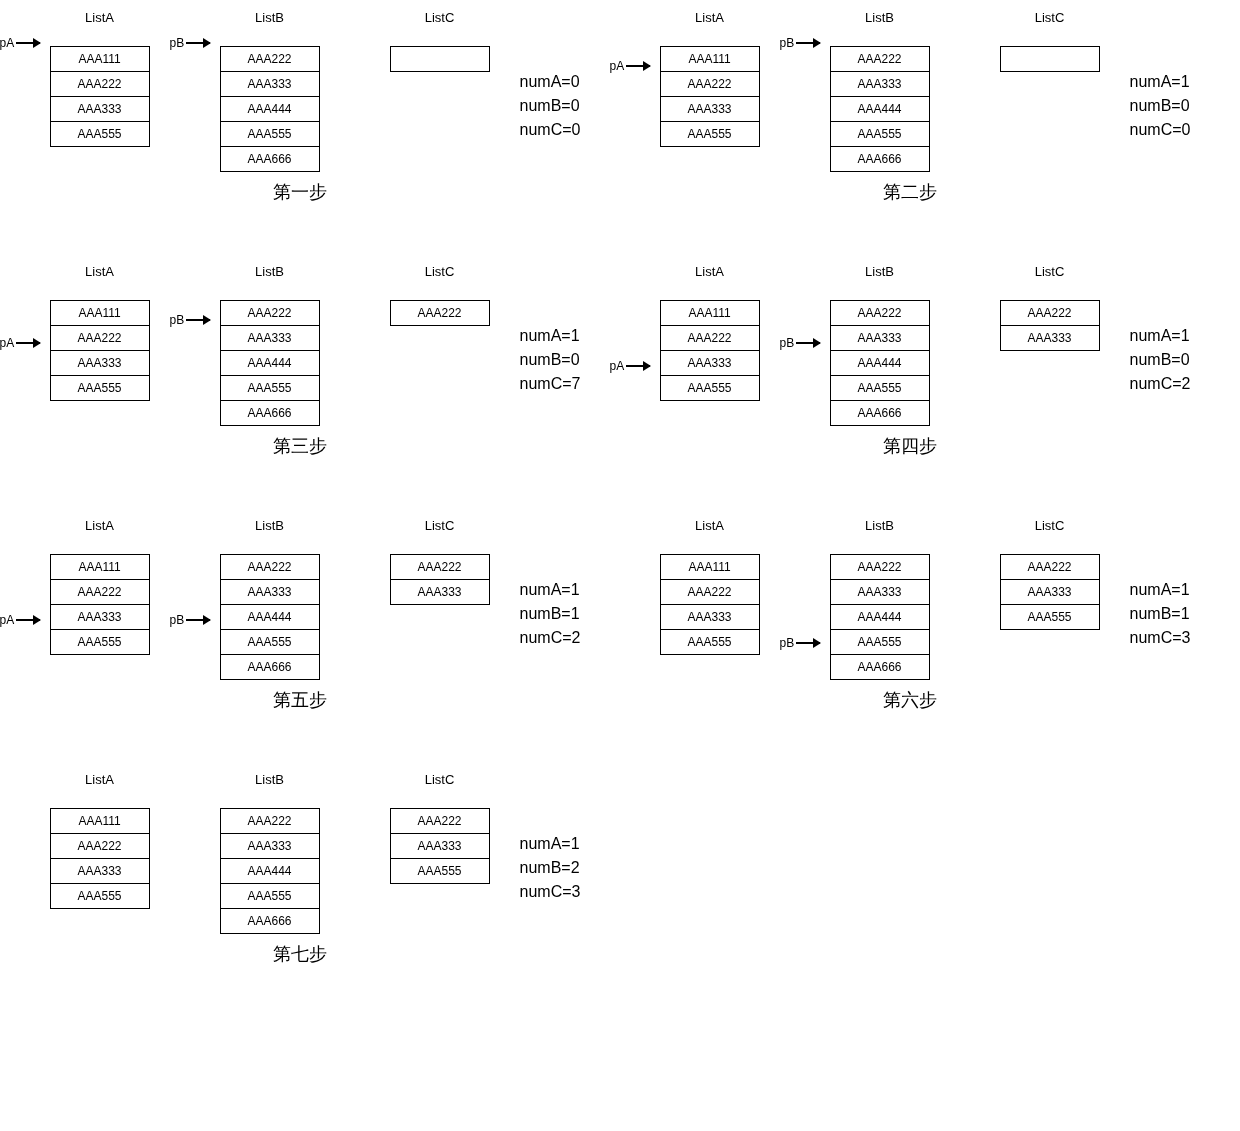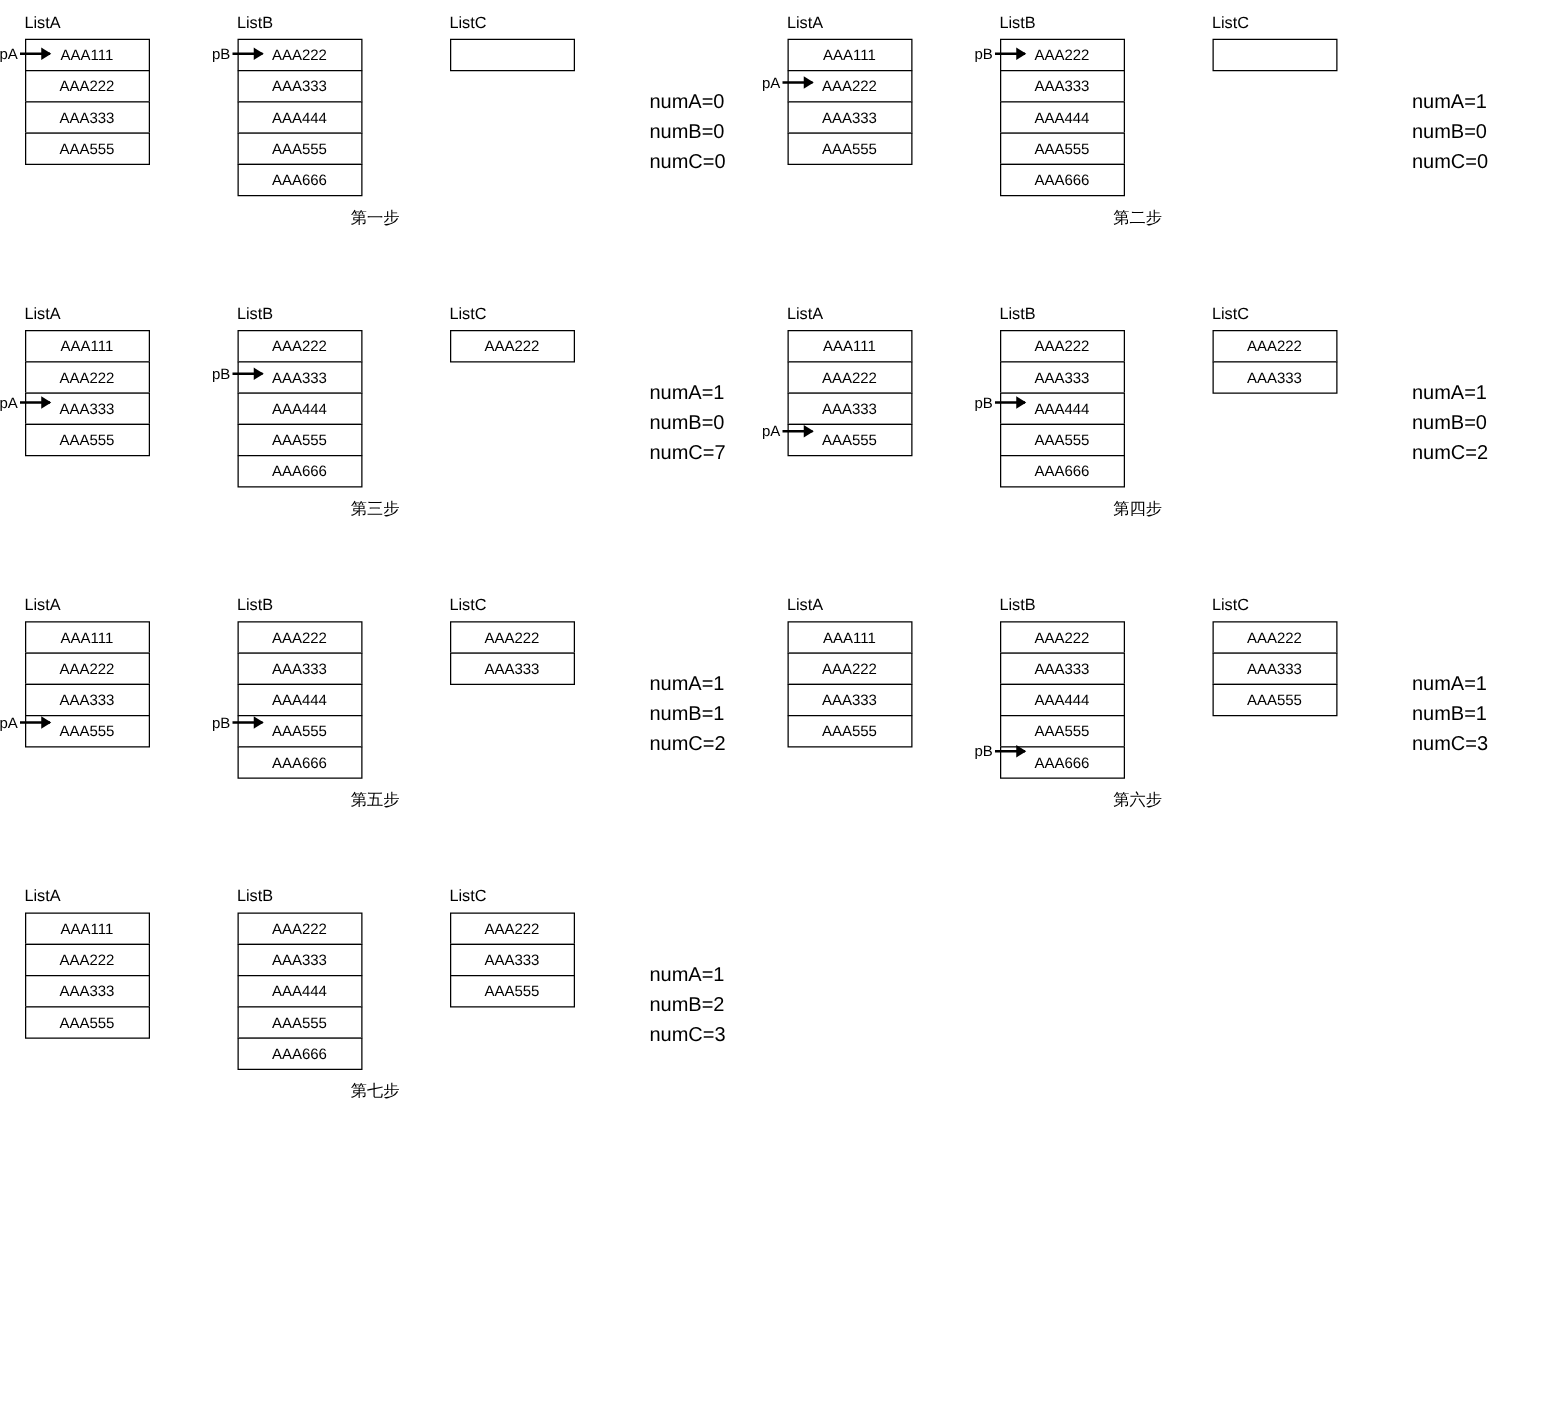--- a/index.html
+++ b/index.html
@@ -29,20 +29,21 @@
   .step-body {
     display: flex;
     gap: 10px;
     position: relative;
     width: 100%;
     justify-content: center;
   }
   .list-block {
     display: flex;
     flex-direction: column;
+    align-items: center;
     position: relative;
     width: 160px;
   }
   .list-title {
     font-size: 13px;
     margin-bottom: 6px;
   }
   .list-table {
     display: flex;
     flex-direction: column;
@@ -53,21 +54,21 @@
     height: 24px;
     line-height: 24px;
     text-align: center;
     margin-top: -1px;
     background: #fff;
     font-size: 12px;
   }
   .cell.empty {
     height: 24px;
   }
-  .cell:first-child { margin-top: 0; }
+  .cell:first-child { margin-top: 15px; }
   .arrow {
     position: absolute;
     display: flex;
     align-items: center;
     font-size: 12px;
   }
   .arrow-label {
     margin-right: 2px;
   }
   .arrow-line {
@@ -88,21 +89,21 @@
   .counters {
     font-size: 16px;
     line-height: 1.5;
     white-space: nowrap;
     align-self: flex-start;
     margin-top: 60px;
     margin-left: -10px;
   }
   .step-caption {
     margin-top: 8px;
-    font-size: 13px;
+    font-size: 18px;
   }
 </style>
 </head>
 <body>
 
 <div class="page" id="page">
     <div class="row">
       <div class="step">
         <div class="step-body">
           <div class="list-block">

